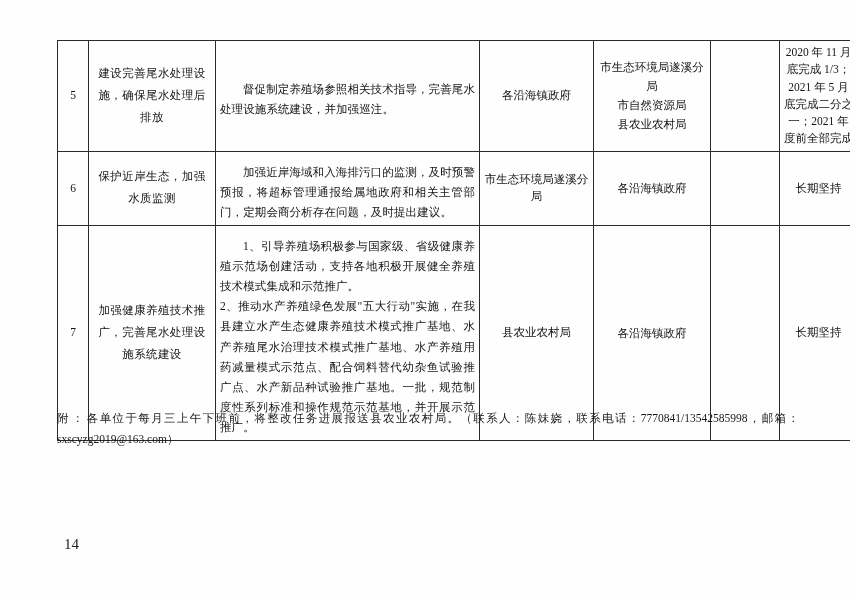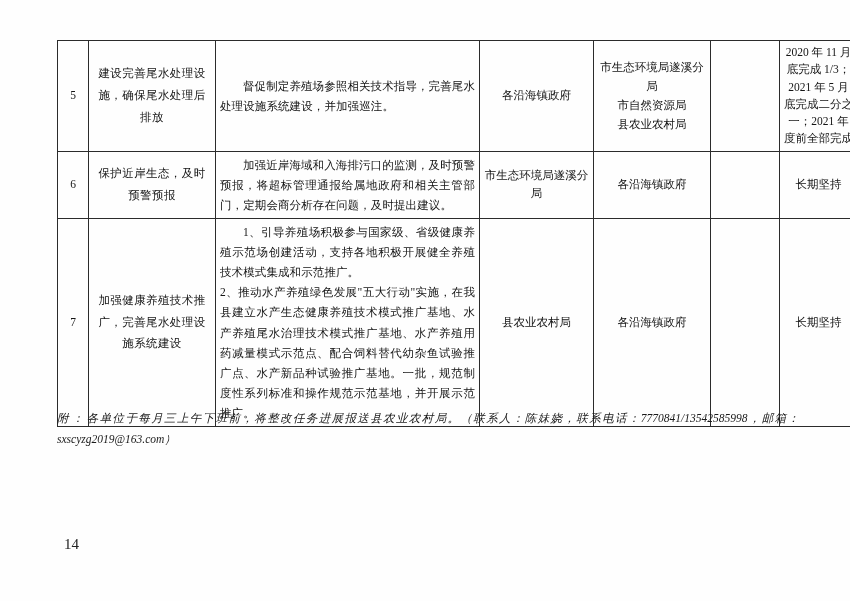--- a/index.html
+++ b/index.html
@@ -56,33 +56,33 @@
   .indent { text-indent: 2em; display: block; }
   .task-label {
     display: block;
     line-height: 1.9;
     letter-spacing: 0.4px;
   }
   .detail-text {
     display: block;
     line-height: 1.75;
     letter-spacing: 0.1px;
+    margin-top: 7px;
   }
   .small-line {
     display: block;
     line-height: 1.65;
   }
   .footer-note {
     position: absolute;
     left: 57px;
     top: 408px;
     width: 742px;
     font-size: 11.5px;
     line-height: 1.8;
-    font-style: italic;
     color: #1a1a1a;
     text-align: justify;
   }
   .footer-note .lead {
     letter-spacing: 2px;
   }
   .page-number {
     position: absolute;
     left: 64px;
     top: 536px;
@@ -111,21 +111,21 @@
           <span class="small-line" style="white-space:pre-line">市生态环境局遂溪分局
 市自然资源局
 县农业农村局</span>
         </td>
         <td class="col-extra cell-center"></td>
         <td class="col-time cell-center">2020 年 11 月底完成 1/3；2021 年 5 月底完成二分之一；2021 年度前全部完成</td>
       </tr>
       <tr>
         <td class="col-num cell-center">6</td>
         <td class="col-task cell-center">
-          <span class="task-label">保护近岸生态，及时预警预报</span>
+          <span class="task-label">保护近岸生态，加强水质监测</span>
         </td>
         <td class="col-detail cell-justify">
           <span class="detail-text indent">加强近岸海域和入海排污口的监测，及时预警预报，将超标管理通报给属地政府和相关主管部门，定期会商分析存在问题，及时提出建议。</span>
         </td>
         <td class="col-lead cell-center">市生态环境局遂溪分局</td>
         <td class="col-coop cell-center">
           <span class="small-line" style="white-space:pre-line">各沿海镇政府</span>
         </td>
         <td class="col-extra cell-center"></td>
         <td class="col-time cell-center">长期坚持</td>

